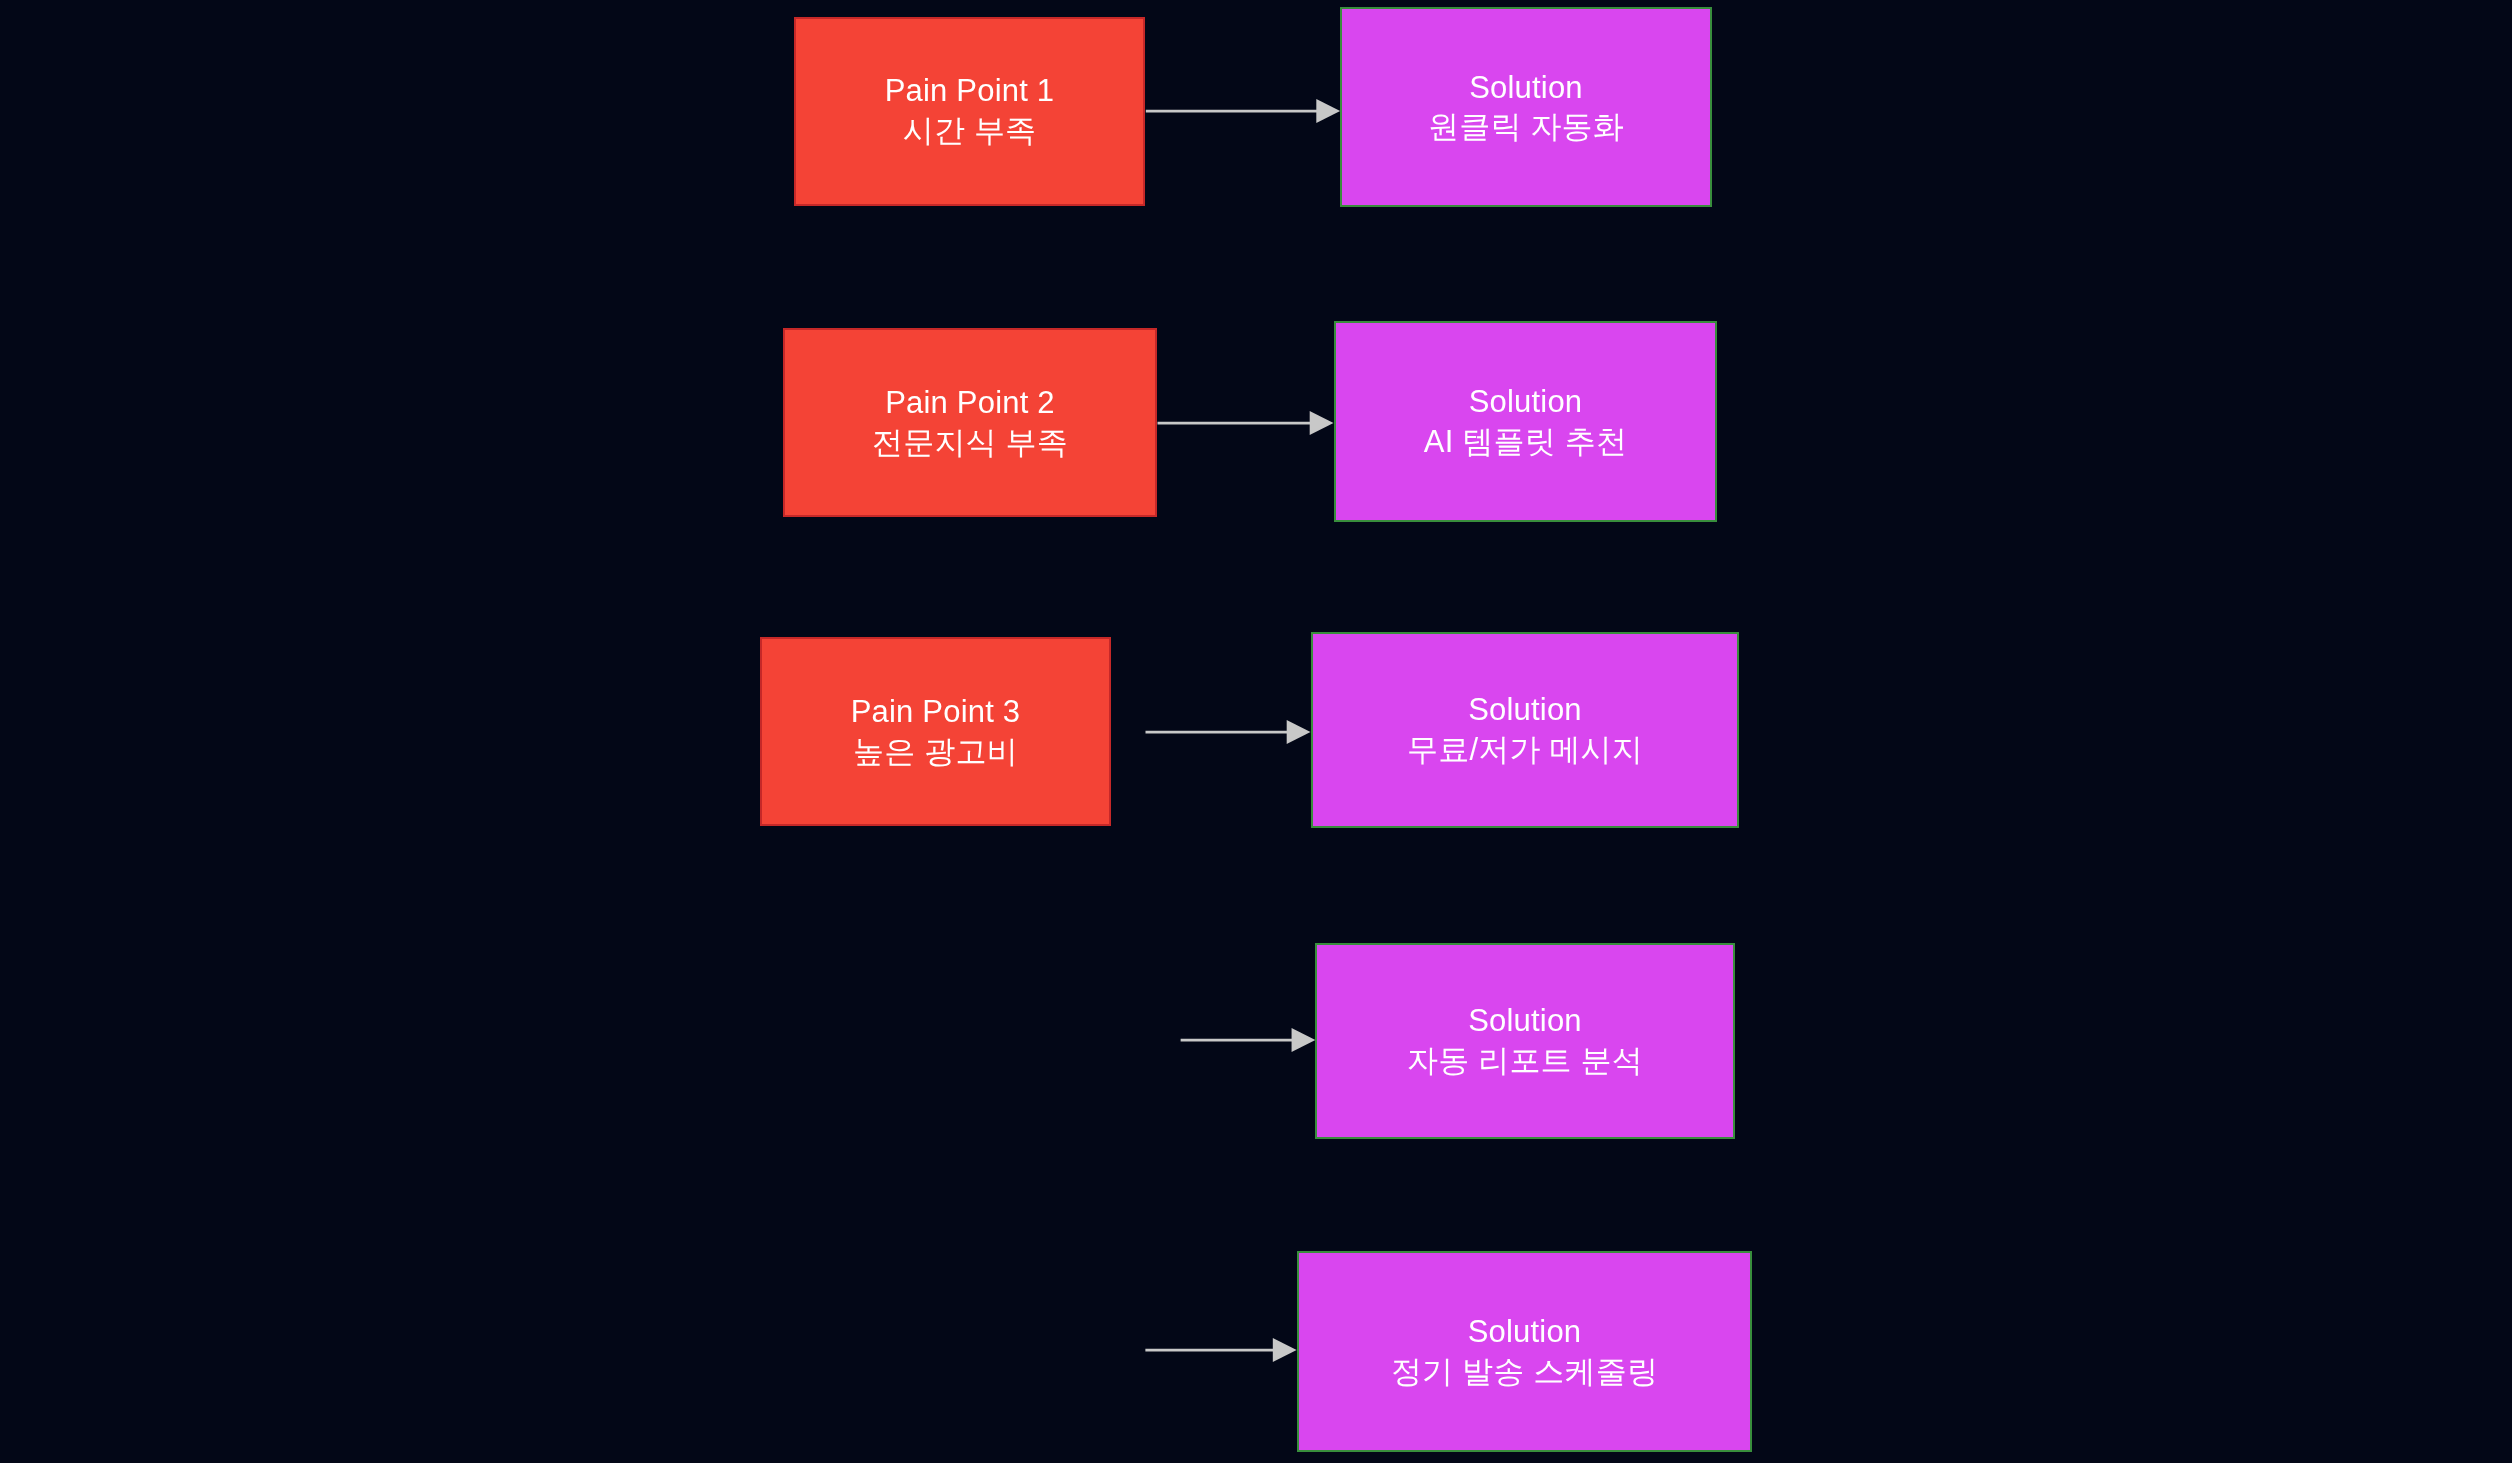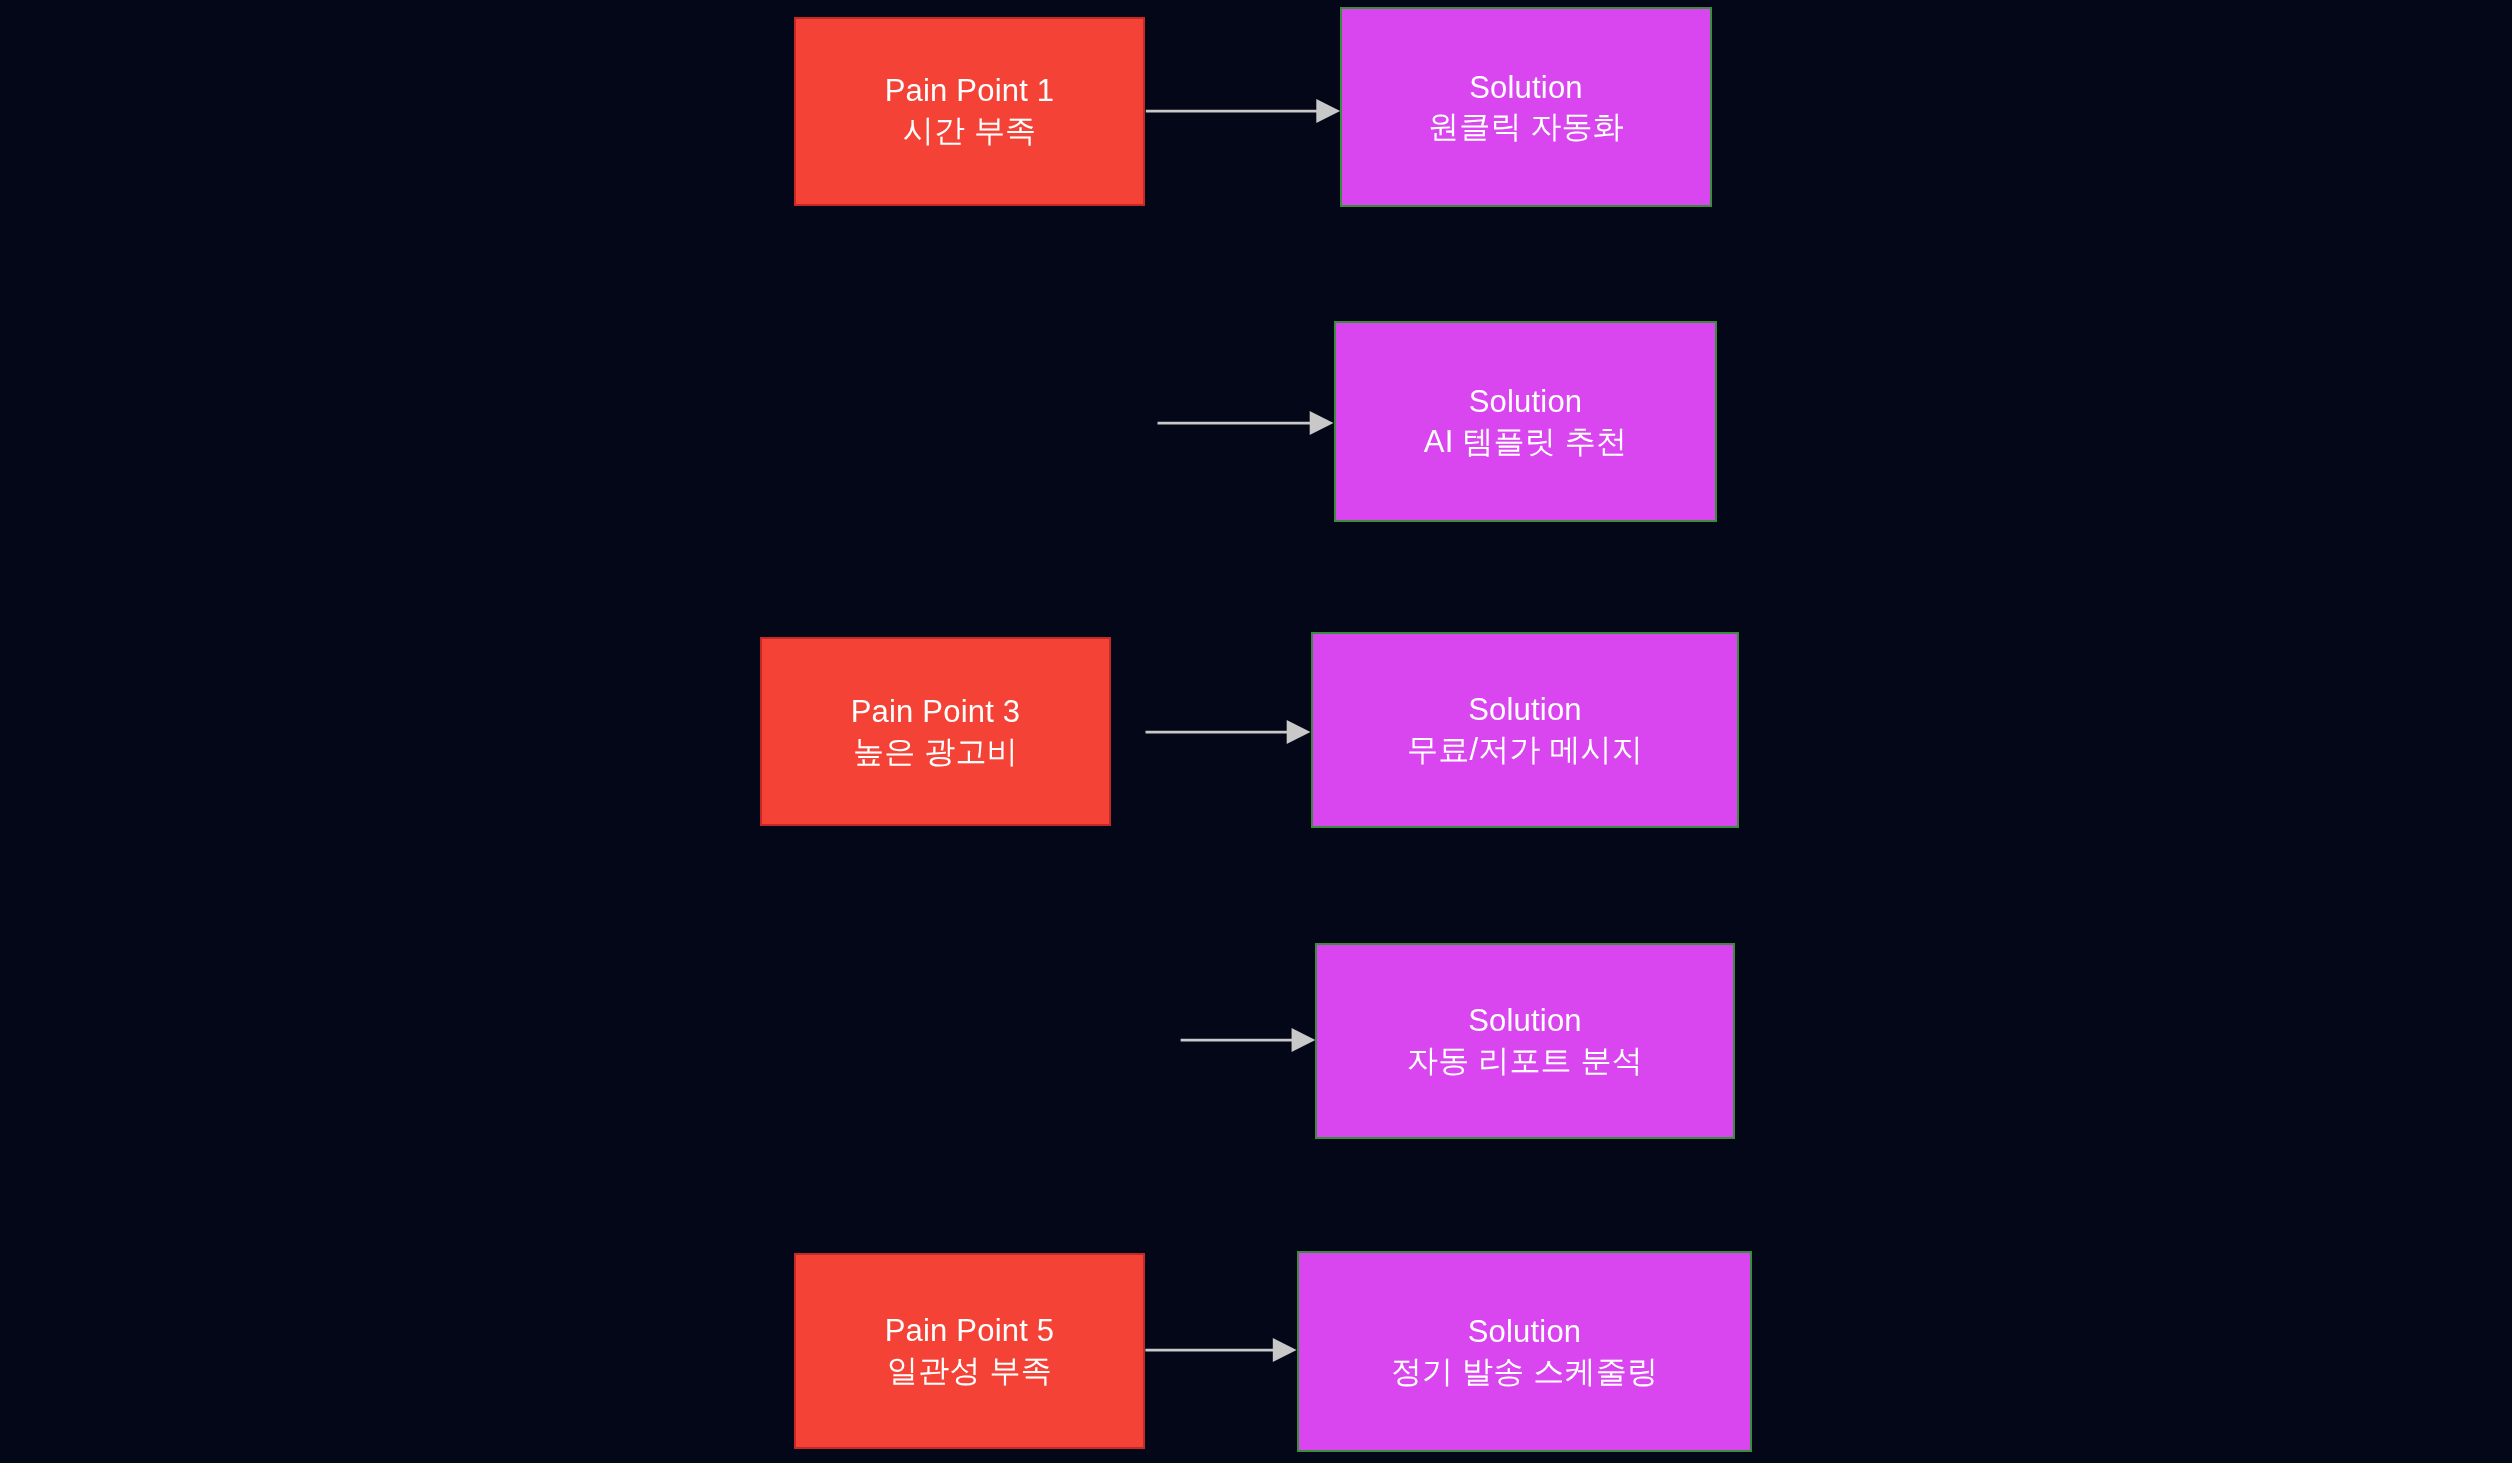--- a/index.html
+++ b/index.html
@@ -70,20 +70,24 @@
       <span class="line2">시간 부족</span>
     </div>
     <svg class="edge" width="222" height="44" style="left: 1132px; top: 89px;" viewBox="0 0 240 48">
       <line class="edge-line" x1="14" y1="24" x2="203" y2="24"></line>
       <polygon class="edge-head" points="200,11 226,24 200,37"></polygon>
     </svg>
     <div class="node solution" style="left: 1340px; top: 7.4px; width: 372px; height: 200px;">
       <span class="line1">Solution</span>
       <span class="line2">원클릭 자동화</span>
     </div>
+    <div class="node pain" style="left: 783px; top: 328px; width: 374px; height: 189px;">
+      <span class="line1">Pain Point 2</span>
+      <span class="line2">전문지식 부족</span>
+    </div>
     <svg class="edge" width="203" height="44" style="left: 1144px; top: 401px;" viewBox="0 0 220 48">
       <line class="edge-line" x1="14" y1="24" x2="183" y2="24"></line>
       <polygon class="edge-head" points="180,11 206,24 180,37"></polygon>
     </svg>
     <div class="node solution" style="left: 1334px; top: 321px; width: 383px; height: 201px;">
       <span class="line1">Solution</span>
       <span class="line2">AI 템플릿 추천</span>
     </div>
     <div class="node pain" style="left: 760px; top: 637px; width: 351px; height: 189px;">
       <span class="line1">Pain Point 3</span>
@@ -98,24 +102,20 @@
       <span class="line2">무료/저가 메시지</span>
     </div>
     <svg class="edge" width="162" height="44" style="left: 1167px; top: 1018px;" viewBox="0 0 175 48">
       <line class="edge-line" x1="14" y1="24" x2="138" y2="24"></line>
       <polygon class="edge-head" points="135,11 161,24 135,37"></polygon>
     </svg>
     <div class="node solution" style="left: 1315px; top: 943px; width: 420px; height: 196px;">
       <span class="line1">Solution</span>
       <span class="line2">자동 리포트 분석</span>
     </div>
-    <div class="node pain" style="left: 794px; top: 1253px; width: 351px; height: 196px;">
-      <span class="line1">Pain Point 5</span>
-      <span class="line2">일관성 부족</span>
-    </div>
     <svg class="edge" width="178" height="44" style="left: 1132px; top: 1328px;" viewBox="0 0 193 48">
       <line class="edge-line" x1="14" y1="24" x2="156" y2="24"></line>
       <polygon class="edge-head" points="153,11 179,24 153,37"></polygon>
     </svg>
     <div class="node solution" style="left: 1297px; top: 1251px; width: 455px; height: 201px;">
       <span class="line1">Solution</span>
       <span class="line2">정기 발송 스케줄링</span>
     </div>
   </div>
 

